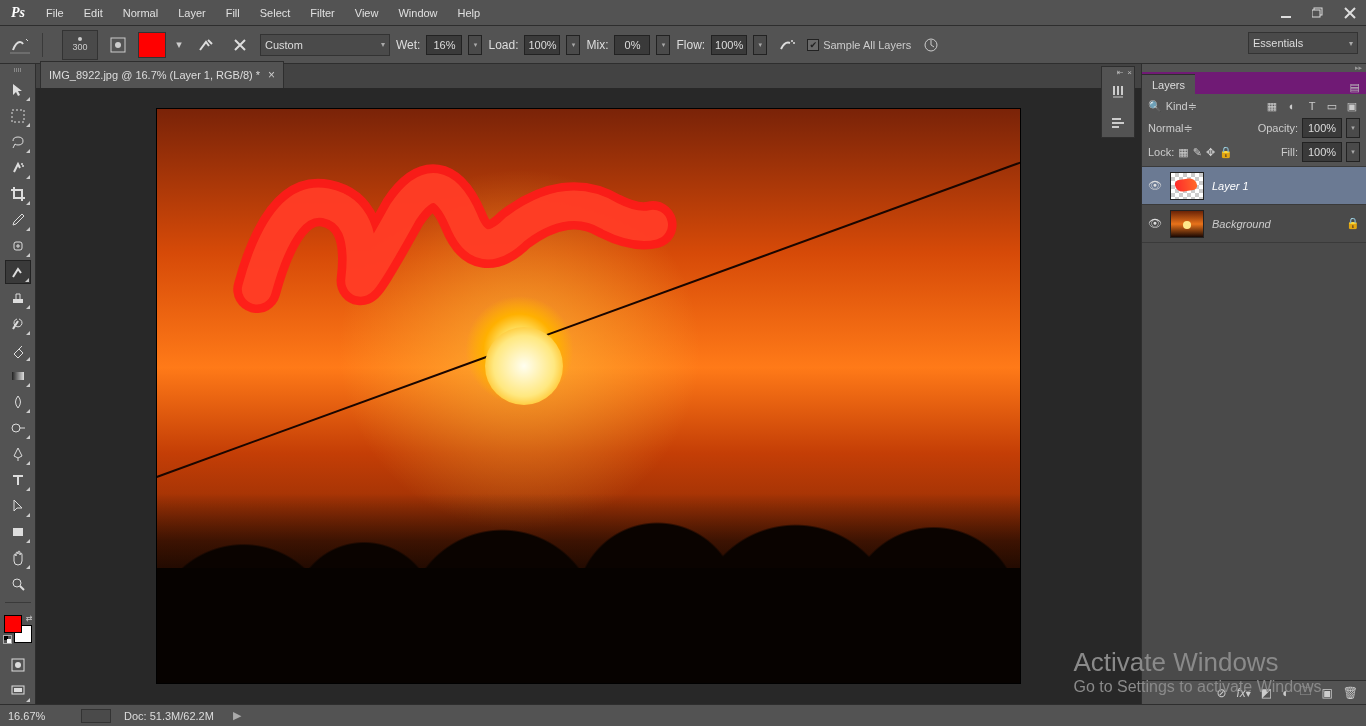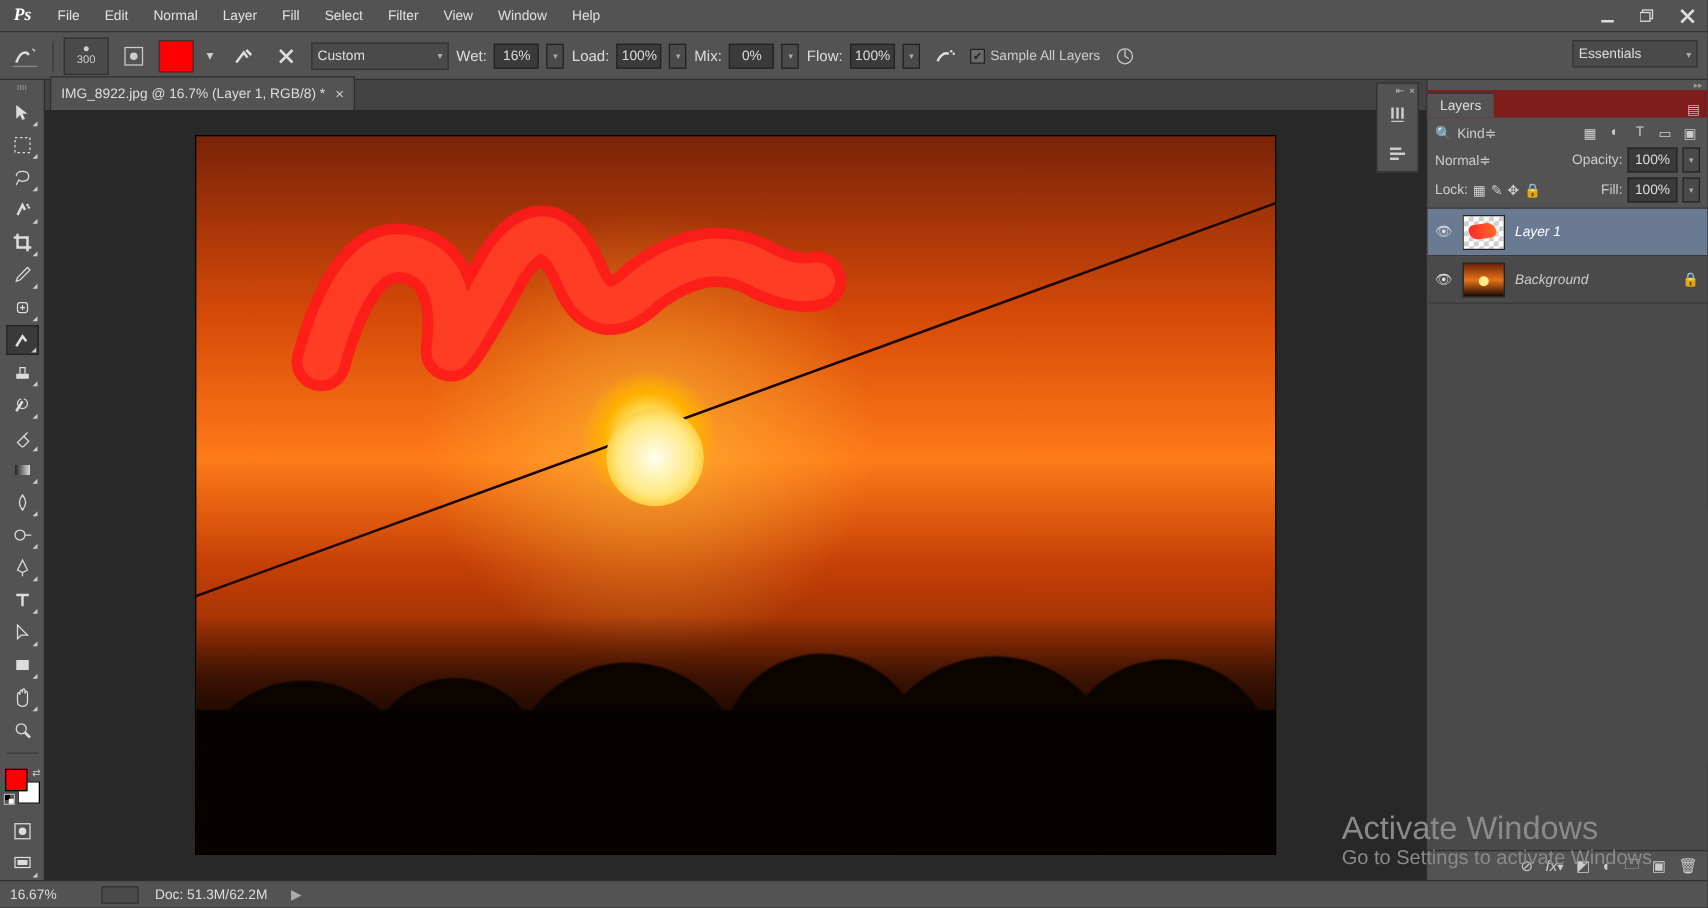--- a/index.html
+++ b/index.html
@@ -9,31 +9,31 @@
 .menubar { height: 26px; background: #535353; border-bottom: 1px solid #2e2e2e; display: flex; align-items: center; }
 .app-logo { width: 36px; display:flex; align-items:center; justify-content:center; color:#ffffff; font-weight:bold; font-size:14px; font-style:italic; font-family:Georgia,serif; }
 .menubar .menu-item { padding: 4px 10px; color: #e0e0e0; }
 .win-controls { margin-left:auto; display:flex; }
 .win-controls div { width: 32px; height:22px; display:flex; align-items:center; justify-content:center; color:#ddd; }
 .win-controls svg { width:12px; height:12px; }
 
 
 .optionsbar { height: 38px; background: #535353; border-bottom: 1px solid #2e2e2e; display:flex; align-items:center; padding: 0 6px; gap:6px; position:relative;}
 .opt-btn { width:28px; height:26px; display:flex; align-items:center; justify-content:center; border:1px solid transparent; }
-.brush-preview { width:36px; height:30px; border:1px solid #333; display:flex; flex-direction:column; align-items:center; justify-content:center; background:#4a4a4a;}
+.brush-preview { width:36px; height:30px; border:1px solid #333; display:flex; flex-direction:column; align-items:center; justify-content:center; background:#4a4a4a;margin-left:11px;}
 .brush-preview .dot { width:4px; height:4px; background:#ccc; border-radius:50%; margin-bottom:1px;}
 .brush-preview .sz { font-size:9px; color:#ccc; }
 .swatch { width:28px; height:26px; border:1px solid #333; }
 .optionsbar .dd { height:22px; background:#4a4a4a; border:1px solid #333; display:flex; align-items:center; padding:0 4px; color:#ddd; font-size:11px;}
 .optionsbar .dd .caret { margin-left:4px; font-size:8px; color:#aaa;}
 .optionsbar label { color:#ddd; font-size:12px;}
 .num-input { width:36px; height:20px; background:#3a3a3a; border:1px solid #222; color:#ddd; font-size:11px; text-align:center; line-height:18px;}
 .mini-caret { width:14px; height:20px; background:#4a4a4a; border:1px solid #222; display:flex; align-items:center; justify-content:center; font-size:7px; color:#aaa;}
 .checkbox { width:12px; height:12px; border:1px solid #222; background:#6a6a6a; display:inline-flex; align-items:center; justify-content:center; font-size:9px; color:#222; margin-right:4px;}
-.workspace-dd { position:absolute; right:8px; top:6px; width:100px; }
+.workspace-dd { position:absolute; right:8px; top:6px; width:110px; }
 
 
 .body-area { display:flex; height: calc(726px - 26px - 38px - 22px); }
 
 
 .tool-col { width: 36px; background:#535353; border-right:1px solid #2e2e2e; display:flex; flex-direction:column; align-items:center; padding-top:4px; gap:2px;}
 .tool-col .grip { width:30px; height:6px; display:flex; justify-content:center; gap:1px; margin-bottom:2px;}
 .tool-col .grip span{ width:1px; height:4px; background:#888;}
 .tool { width:26px; height:24px; display:flex; align-items:center; justify-content:center; color:#ddd; position:relative;}
 .tool.active { background:#3a3a3a; border:1px solid #222; }
@@ -80,21 +80,21 @@
 
 
 .mini-panel { position:absolute; right:6px; top:2px; width:34px; background:#535353; border:1px solid #2e2e2e;}
 .mini-panel .hdr { height:10px; display:flex; justify-content:flex-end; align-items:center; gap:4px; padding:0 2px;}
 .mini-panel .hdr span { font-size:8px; color:#bbb;}
 .mini-panel .ic { height:30px; display:flex; align-items:center; justify-content:center; color:#ccc; font-size:14px;}
 
 
 .panels { width:225px; background:#535353; border-left:1px solid #2e2e2e; display:flex; flex-direction:column;}
 .panels .grip-row { height:8px; display:flex; justify-content:flex-end; align-items:center; padding-right:4px; color:#999; font-size:7px;}
-.panel-tab-row { height:22px; background:#7f1d1d; display:flex; align-items:flex-end;}
+.panel-tab-row { height:22px; background:#701a75; display:flex; align-items:flex-end;}
 .panel-tab { height:20px; background:#535353; border-top:1px solid #2e2e2e; padding:0 10px; display:flex; align-items:center; color:#ddd; font-size:11px;}
 .panel-tab-row .menu-ic { margin-left:auto; padding:0 6px; color:#bbb;}
 .layers-opts { padding:4px 6px; display:flex; flex-direction:column; gap:4px; border-bottom:1px solid #3a3a3a;}
 .layers-opts .row { display:flex; align-items:center; gap:4px;}
 .layers-opts .dd { flex:0 0 auto; }
 .filter-icons { display:flex; gap:4px; margin-left:auto;}
 .filter-icons span { width:16px; height:16px; display:flex; align-items:center; justify-content:center; color:#ccc; font-size:11px;}
 .layers-list { flex:1; background:#4a4a4a; overflow:auto;}
 .layer-row { height:38px; display:flex; align-items:center; border-bottom:1px solid #3a3a3a; padding:0 6px; gap:8px;}
 .layer-row.selected { background:#6b7a93; color:#fff;}
@@ -183,21 +183,21 @@
     <svg width="18" height="18" viewBox="0 0 18 18">
         <path d="M3 14 L9 6 L12 10" stroke="#ddd" fill="none" stroke-width="2"></path>
         <path d="M11 4 L15 8" stroke="#ddd" stroke-width="2"></path>
       </svg>
   </div>
   <div class="opt-btn">
     <svg width="18" height="18" viewBox="0 0 18 18">
         <path d="M4 4 L14 14 M14 4 L4 14" stroke="#ddd" stroke-width="2"></path>
       </svg>
   </div>
-  <div class="dd" style="width:110px">
+  <div class="dd" style="width:130px">
     <span>Custom</span>
       <span class="caret" style="margin-left:auto">▾</span>
   </div>
 
   <label>Wet:</label>
   <div class="num-input">16%</div>
   <div class="mini-caret">▾</div>
 
   <label>Load:</label>
   <div class="num-input">100%</div>

